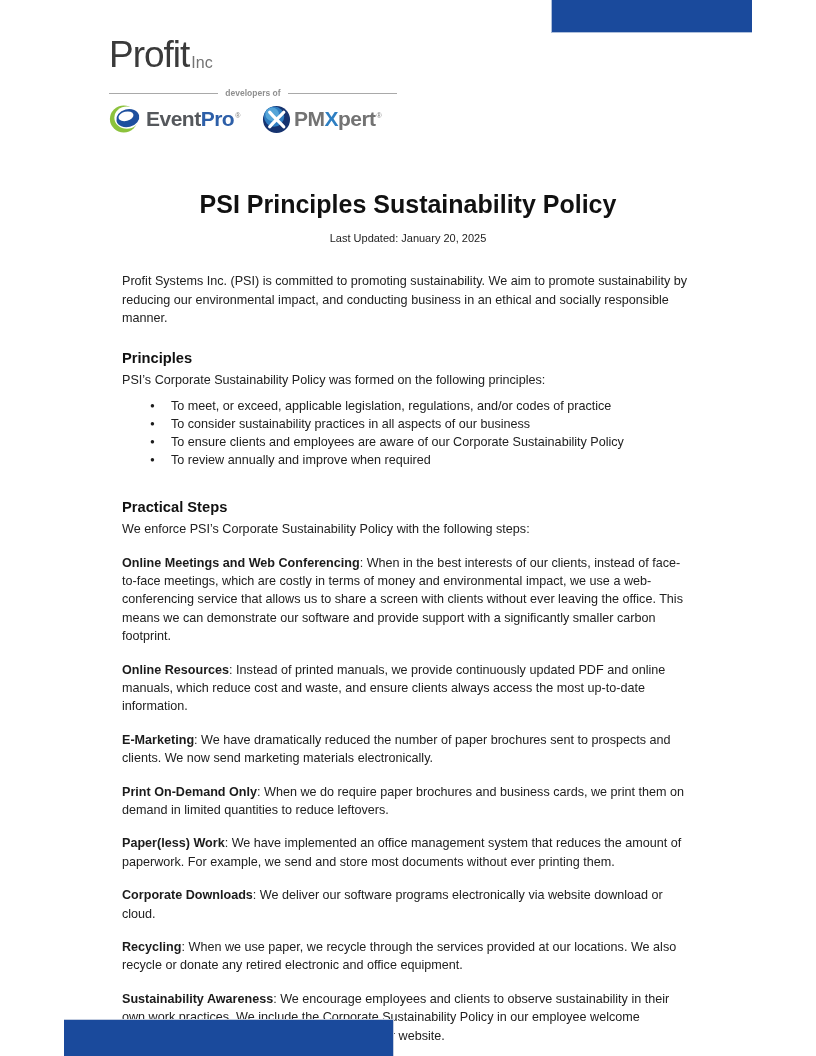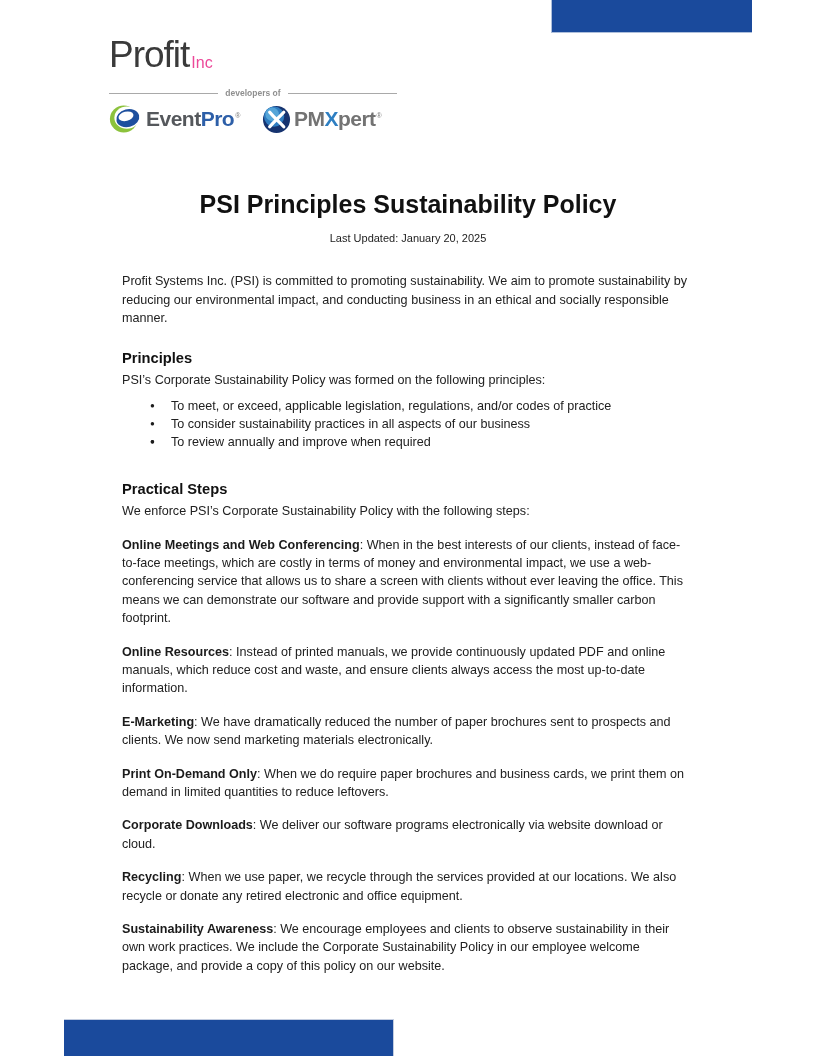--- a/index.html
+++ b/index.html
@@ -18,21 +18,21 @@
   .bottom-bar {
     position:absolute; bottom:0; left:0; width:330px; height:37px;
     background:#1a4a9c; border-top:1px solid #c3cde0; border-right:1px solid #c3cde0;
     box-sizing:border-box;
   }
   
   .logo-block { padding:35px 0 0 45px; width:300px; }
   .logo-text { display:flex; align-items:baseline; line-height:40px; letter-spacing:-1px; }
   .lt-profit { font-size:37px; font-weight:400; color:#3a3a3a; }
   .lt-systems { font-size:37px; font-weight:700; color:#232323; }
-  .lt-inc { font-size:16px; font-weight:400; color:#ec4899; margin-left:2px; position:relative; top:1px; letter-spacing:0; }
+  .lt-inc { font-size:16px; font-weight:400; color:#737373; margin-left:2px; position:relative; top:1px; letter-spacing:0; }
   .dev-row { display:flex; align-items:center; gap:7px; margin-top:6px; width:288px; }
   .dev-line { flex:1; height:1px; background:#a9a9a9; }
   .dev-text { font-size:8.5px; color:#8f8f8f; font-weight:700; white-space:nowrap; }
   .brands-row { display:flex; align-items:center; gap:22px; margin-top:4px; height:34px; }
   .brand { display:flex; align-items:center; gap:3px; }
   .brand .bt { font-size:21px; letter-spacing:-0.5px; white-space:nowrap; }
   .ep-event { color:#55585c; font-weight:600; }
   .ep-pro { color:#2d5fa8; font-weight:700; }
   .pm-dark { color:#737373; font-weight:700;margin-top:31px; }
   .pm-x { color:#2e7fc2; font-weight:700; }
@@ -99,37 +99,38 @@
     <p class="body-p intro-p">Profit Systems Inc. (PSI) is committed to promoting sustainability. We aim to promote sustainability by reducing our environmental impact, and conducting business in an ethical and socially responsible manner.</p>
 
     <h2 class="sec-h">Principles</h2>
     <p class="body-p">PSI’s Corporate Sustainability Policy was formed on the following principles:</p>
     <ul class="bullets">
 
         <li><span class="dot">●</span><span class="li-text">To meet, or exceed, applicable legislation, regulations, and/or codes of practice</span></li>
 
         <li><span class="dot">●</span><span class="li-text">To consider sustainability practices in all aspects of our business</span></li>
 
-        <li><span class="dot">●</span></li>
+        <li><span class="dot">●</span><span class="li-text">To ensure clients and employees are aware of our Corporate Sustainability Policy</span></li>
 
         <li><span class="dot">●</span><span class="li-text">To review annually and improve when required</span></li>
       </ul>
 
     <h2 class="sec-h steps-h">Practical Steps</h2>
     <p class="body-p">We enforce PSI’s Corporate Sustainability Policy with the following steps:</p>
     <div>
 
         <p class="body-p step"><strong>Online Meetings and Web Conferencing</strong><span>: When in the best interests of our clients, instead of face-to-face meetings, which are costly in terms of money and environmental impact, we use a web-conferencing service that allows us to share a screen with clients without ever leaving the office. This means we can demonstrate our software and provide support with a significantly smaller carbon footprint.</span></p>
 
         <p class="body-p step"><strong>Online Resources</strong><span>: Instead of printed manuals, we provide continuously updated PDF and online manuals, which reduce cost and waste, and ensure clients always access the most up-to-date information.</span></p>
 
         <p class="body-p step"><strong>E-Marketing</strong><span>: We have dramatically reduced the number of paper brochures sent to prospects and clients. We now send marketing materials electronically.</span></p>
 
         <p class="body-p step"><strong>Print On-Demand Only</strong><span>: When we do require paper brochures and business cards, we print them on demand in limited quantities to reduce leftovers.</span></p>
 
+        <p class="body-p step"><strong>Paper(less) Work</strong><span>: We have implemented an office management system that reduces the amount of paperwork. For example, we send and store most documents without ever printing them.</span></p>
 
         <p class="body-p step"><strong>Corporate Downloads</strong><span>: We deliver our software programs electronically via website download or cloud.</span></p>
 
         <p class="body-p step"><strong>Recycling</strong><span>: When we use paper, we recycle through the services provided at our locations. We also recycle or donate any retired electronic and office equipment.</span></p>
 
         <p class="body-p step"><strong>Sustainability Awareness</strong><span>: We encourage employees and clients to observe sustainability in their own work practices. We include the Corporate Sustainability Policy in our employee welcome package, and provide a copy of this policy on our website.</span></p>
       </div>
   </main>
 
   <div class="bottom-bar"></div>

